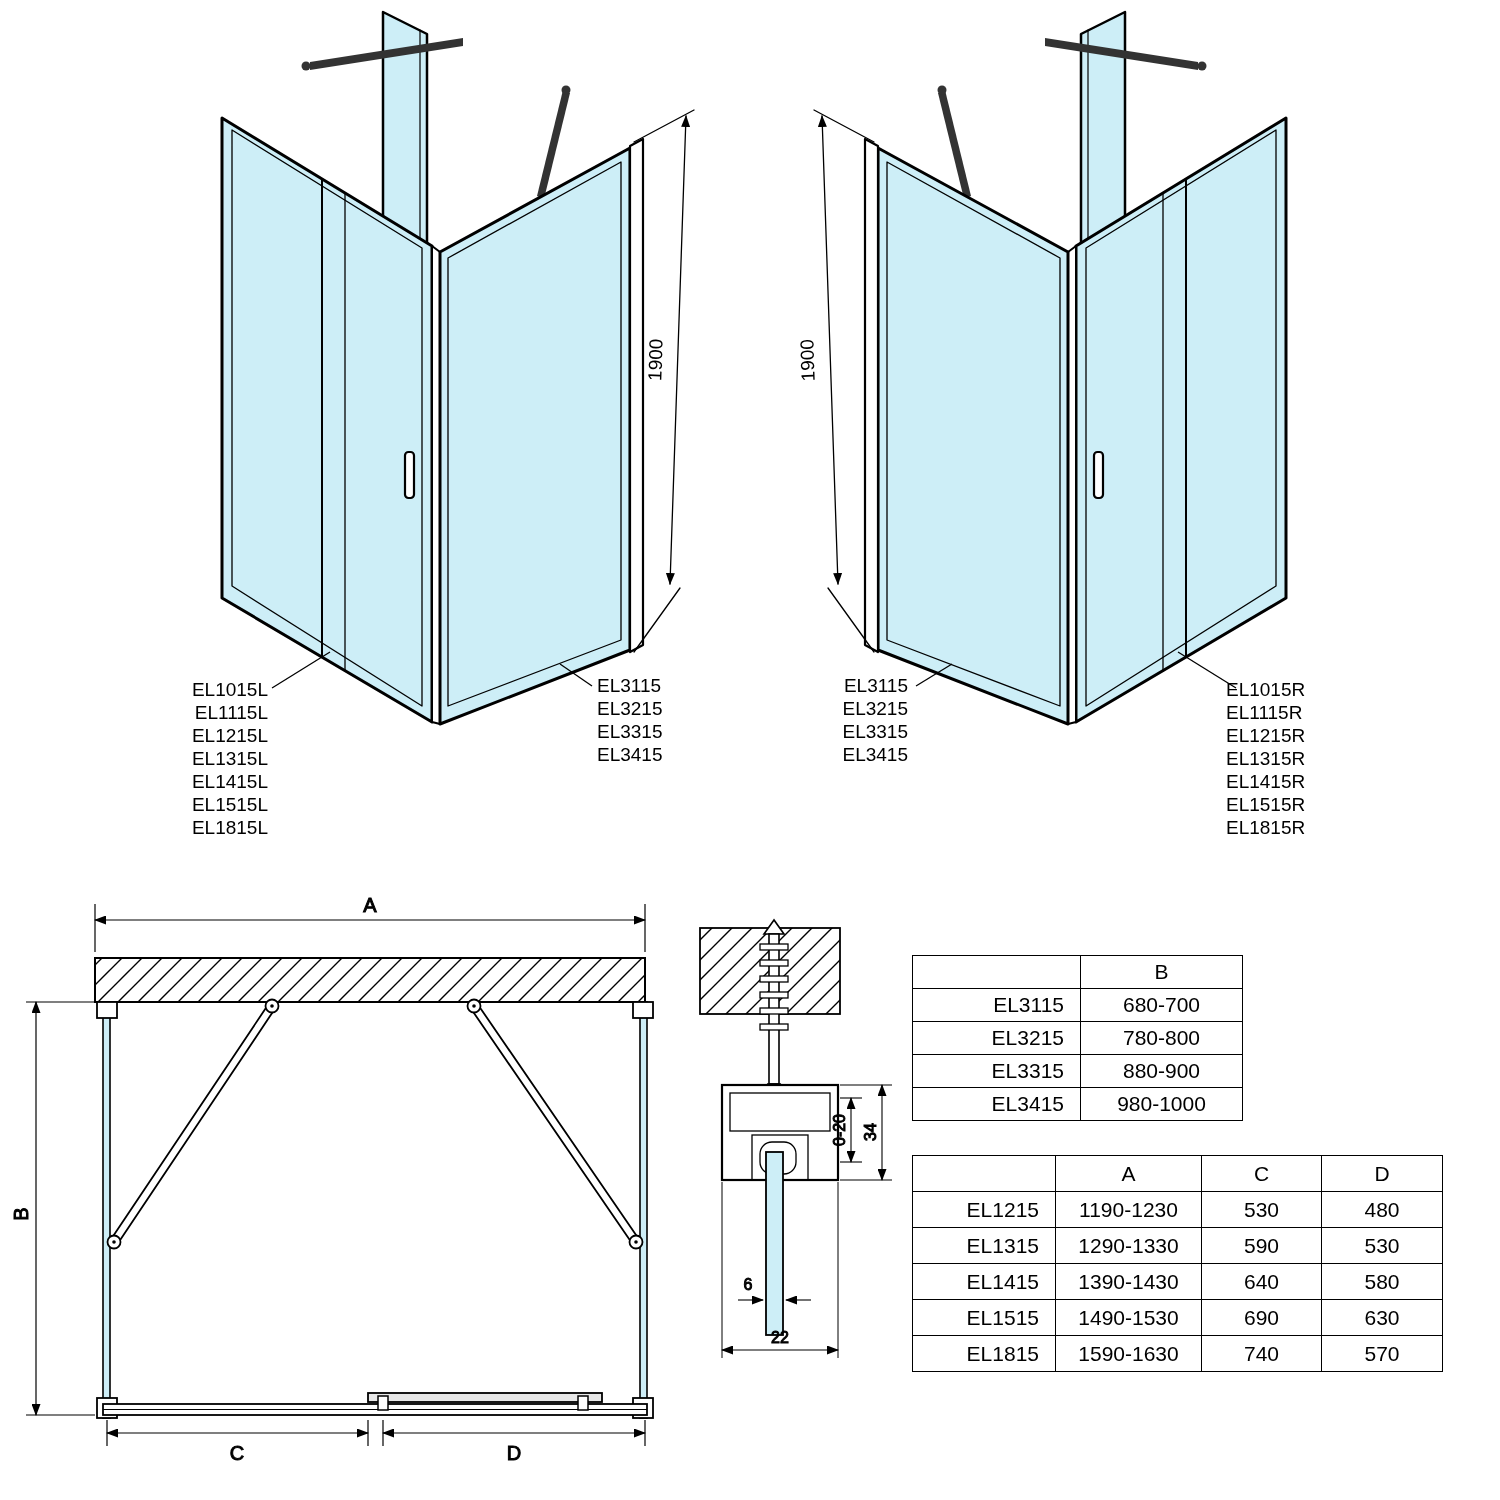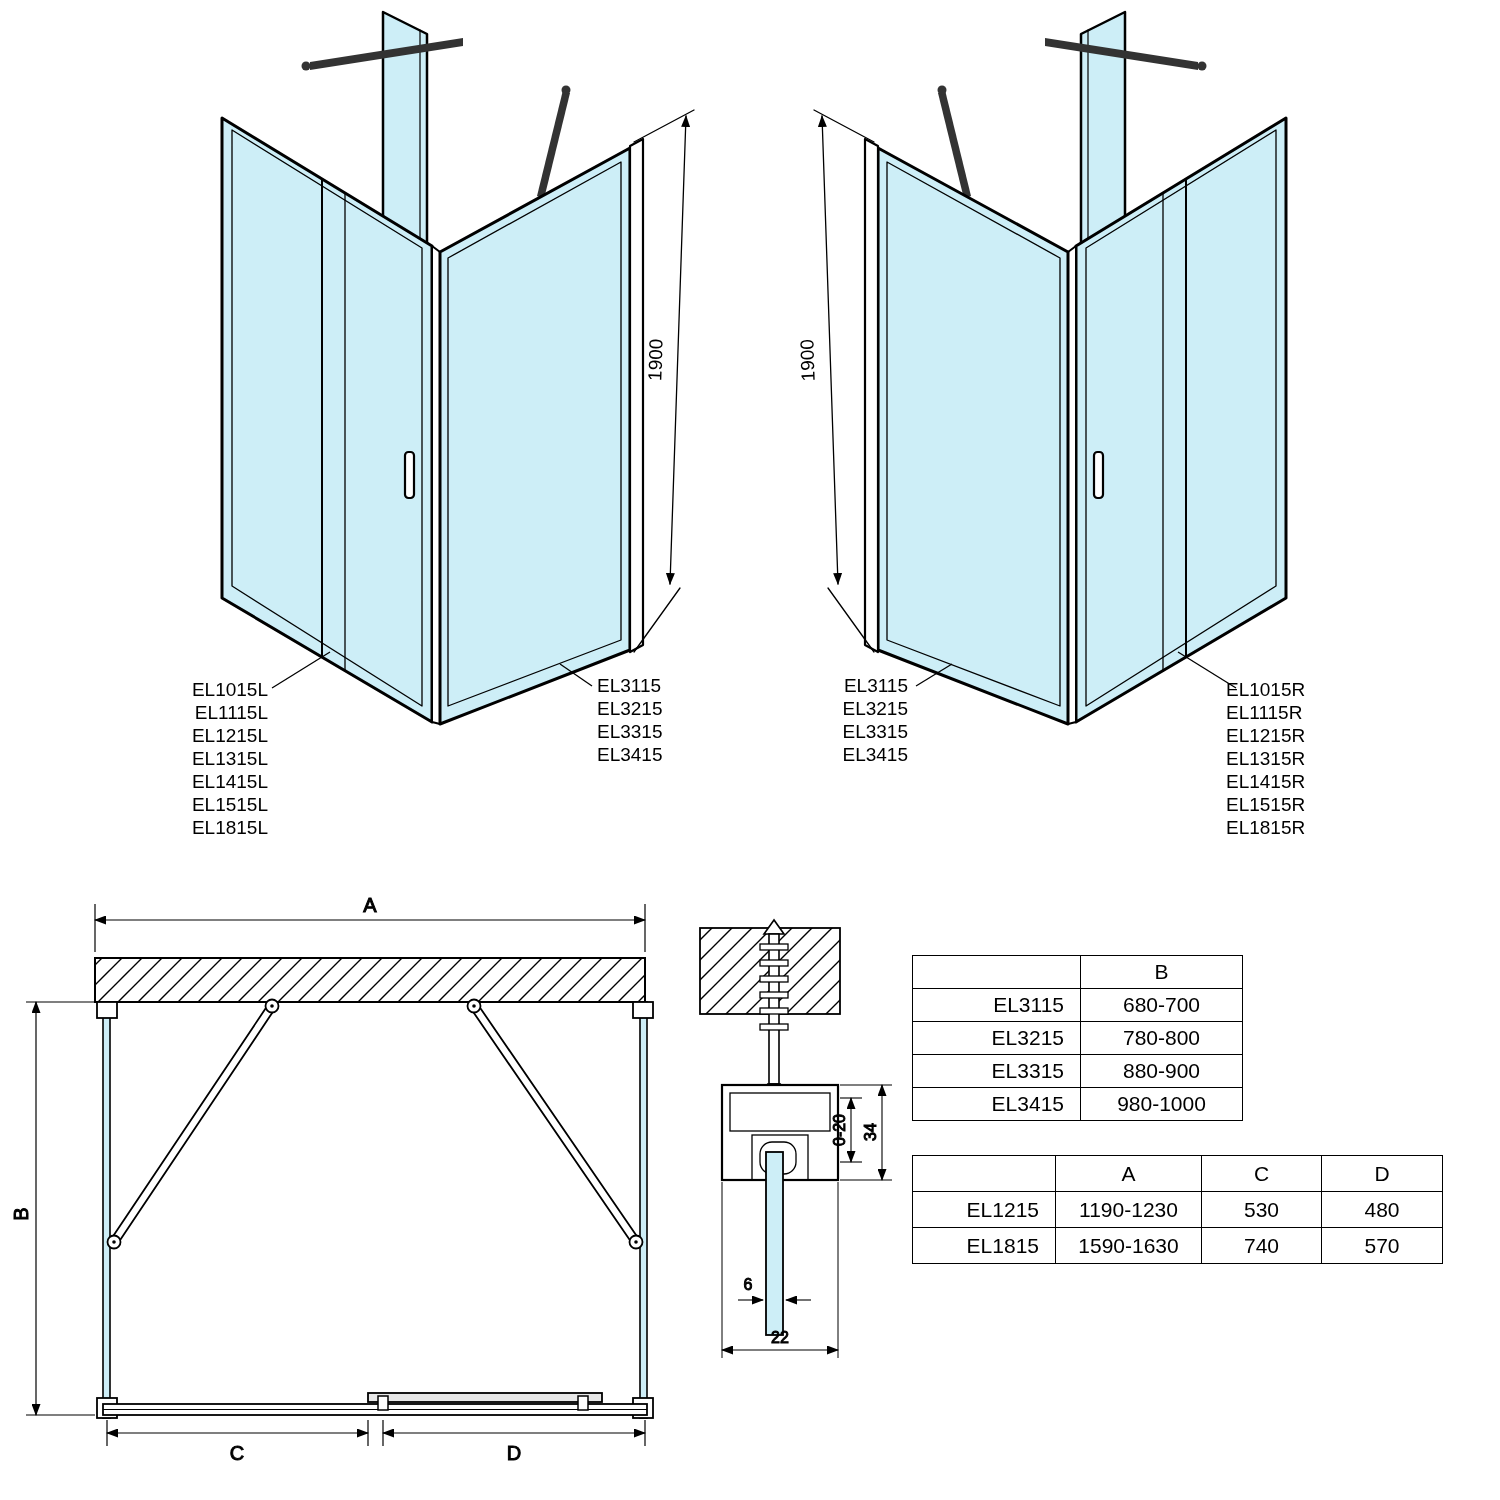--- a/index.html
+++ b/index.html
@@ -253,20 +253,38 @@
         <td>C</td>
         <td>D</td>
       </tr>
       <tr>
         <td class="r">EL1215</td>
         <td>1190-1230</td>
         <td>530</td>
         <td>480</td>
       </tr>
       <tr>
+        <td class="r">EL1315</td>
+        <td>1290-1330</td>
+        <td>590</td>
+        <td>530</td>
+      </tr>
+      <tr>
+        <td class="r">EL1415</td>
+        <td>1390-1430</td>
+        <td>640</td>
+        <td>580</td>
+      </tr>
+      <tr>
+        <td class="r">EL1515</td>
+        <td>1490-1530</td>
+        <td>690</td>
+        <td>630</td>
+      </tr>
+      <tr>
         <td class="r">EL1815</td>
         <td>1590-1630</td>
         <td>740</td>
         <td>570</td>
       </tr>
     </tbody>
   </table>
 
 </div>
 

